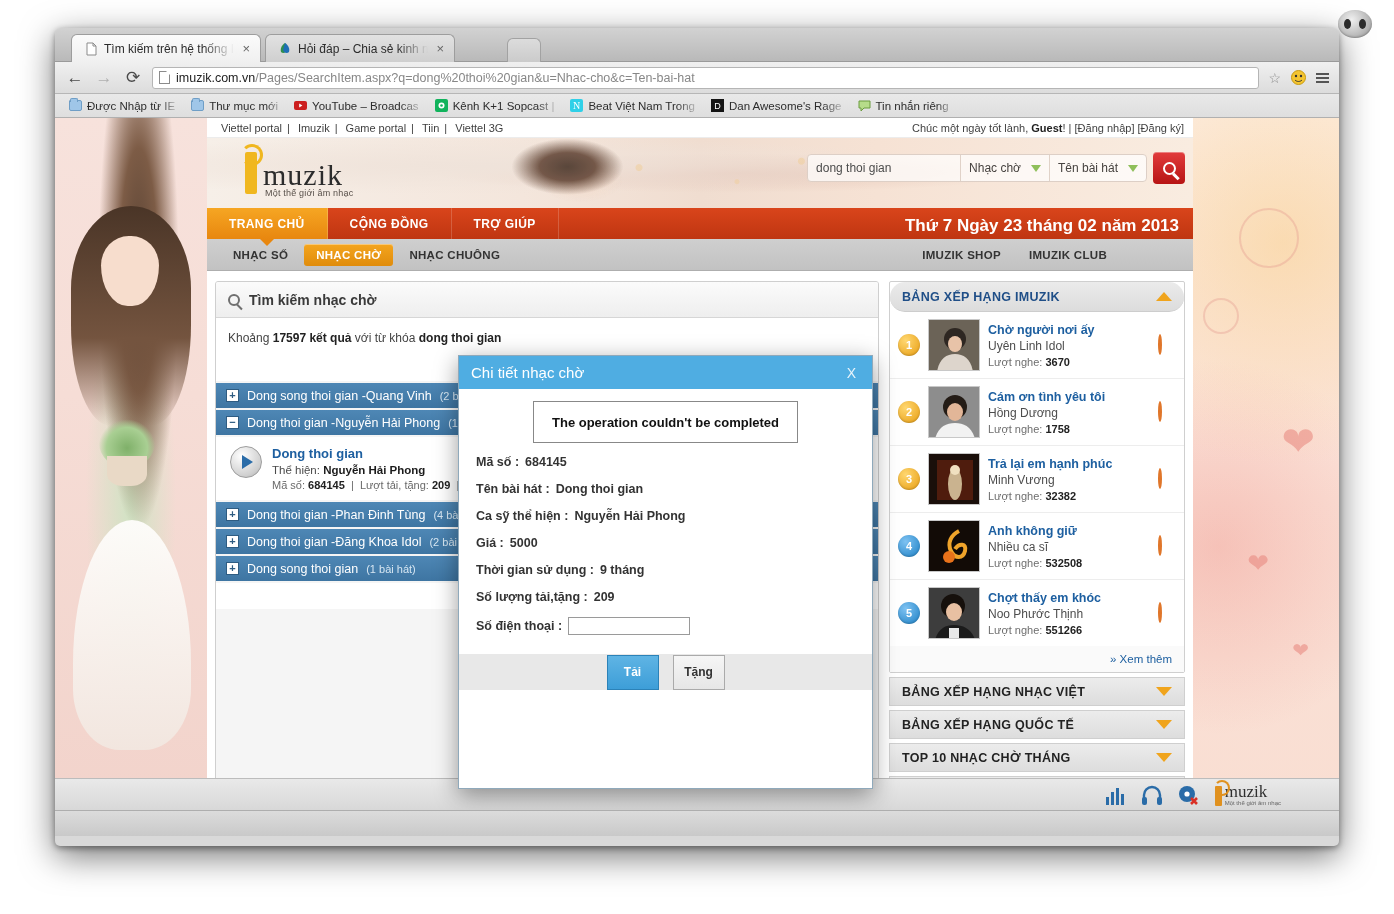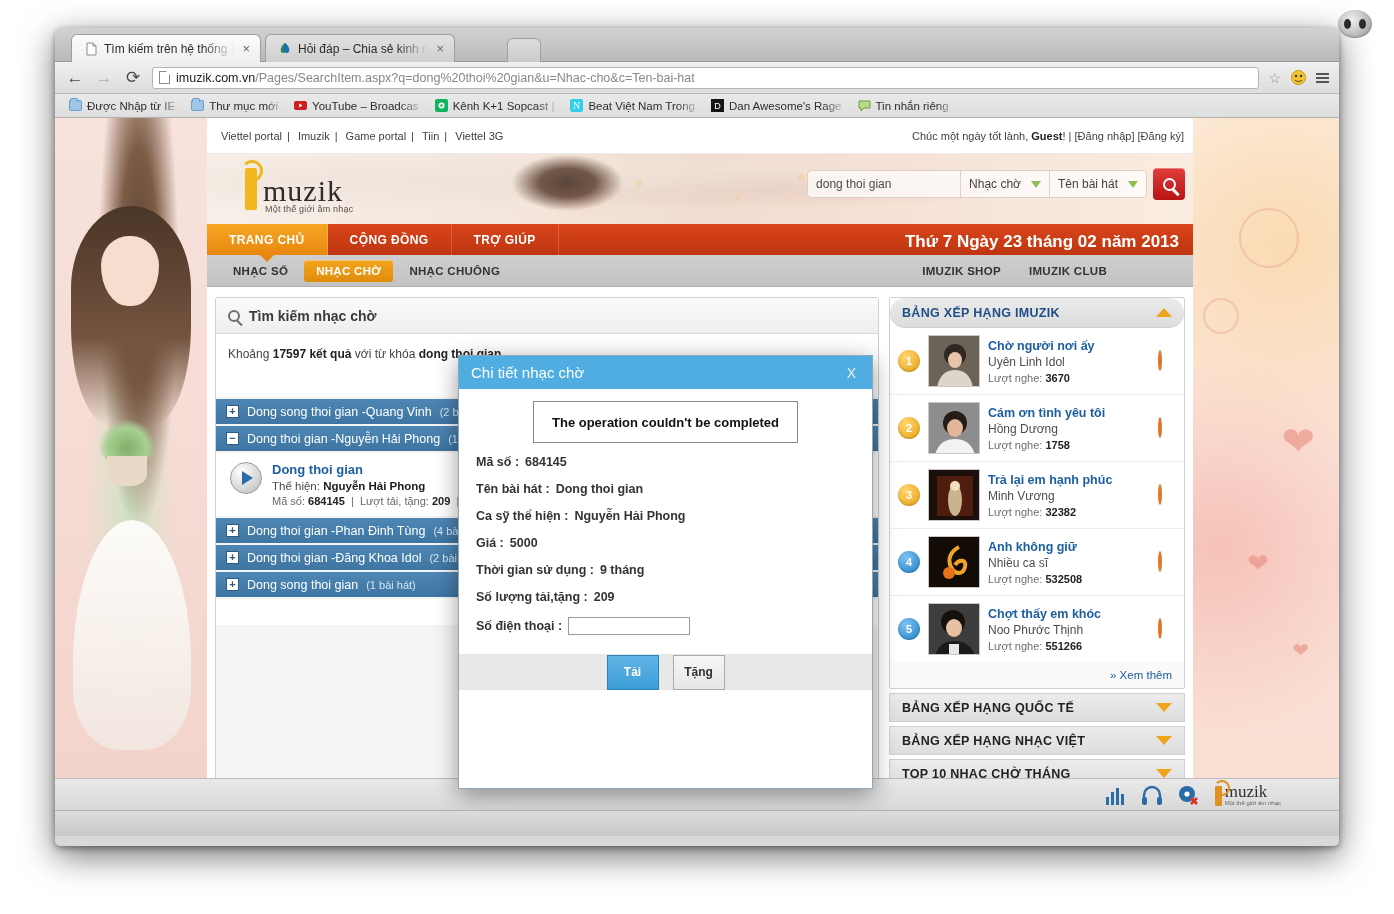--- a/index.html
+++ b/index.html
@@ -241,21 +241,21 @@
   
   #site {
     position: absolute;
     left: 152px; top: 0;
     width: 986px; height: 100%;
     background: #ffffff;
   }
 
   
   #site-topbar {
-    height: 36px;
+    height: 20px;
     background: #ffffff;
     display: flex;
     align-items: center;
     justify-content: space-between;
     padding: 0 9px;
     font-size: 11px;
     color: #4e4e4e;
     border-bottom: 1px solid #ececec;
   }
   #site-topbar a, #site-topbar span { color: #3f3f3f; }
@@ -1199,25 +1199,25 @@
                 <span class="rank-actions">
                   <span class="ring-ico"></span>
                   <span class="plus-ico"></span>
                 </span>
               </div>
 
               <div id="see-more">» Xem thêm</div>
             </div>
 
             <div class="panel-collapsed">
+              <span>BẢNG XẾP HẠNG NHẠC VIỆT</span>
+              <span class="chev down"></span>
+            </div>
+            <div class="panel-collapsed">
               <span>BẢNG XẾP HẠNG QUỐC TẾ</span>
-              <span class="chev down"></span>
-            </div>
-            <div class="panel-collapsed">
-              <span>BẢNG XẾP HẠNG NHẠC VIỆT</span>
               <span class="chev down"></span>
             </div>
             <div class="panel-collapsed">
               <span>TOP 10 NHẠC CHỜ THÁNG</span>
               <span class="chev down"></span>
             </div>
             <div class="panel-collapsed">
               <span>TOP 10 BÀI HÁT KHÔNG CHUYÊN</span>
               <span class="chev down"></span>
             </div>

